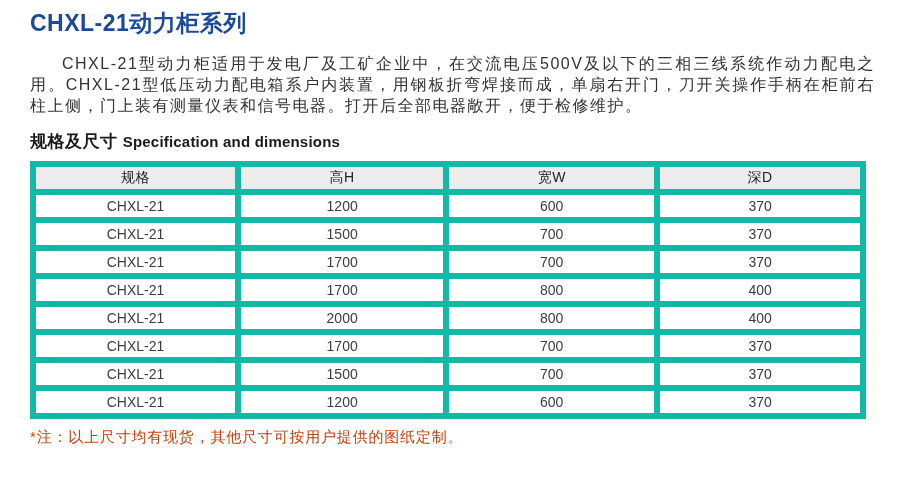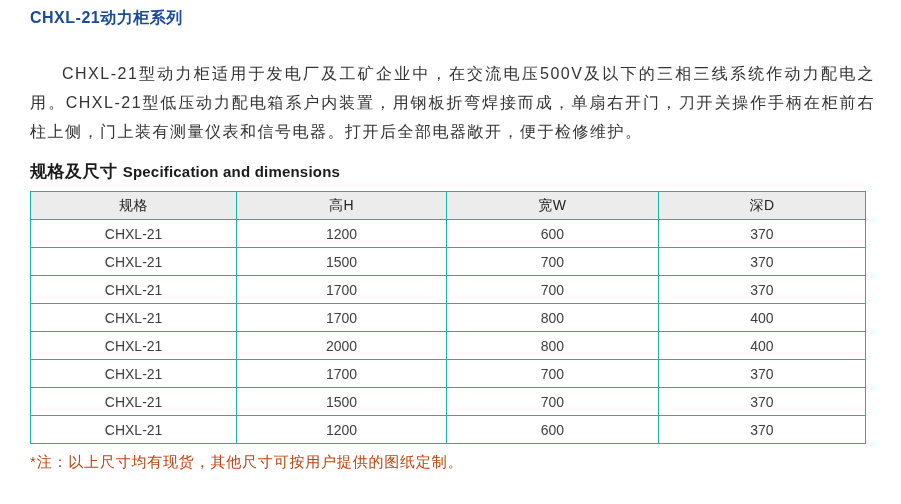--- a/index.html
+++ b/index.html
@@ -15,55 +15,55 @@
     overflow: hidden;
   }
   .content {
     position: absolute;
     left: 30px;
     top: 8px;
     width: 845px;
   }
   .page-title {
     color: #1b4a9b;
-    font-size: 16px;
+    font-size: 23px;
     font-weight: bold;
     letter-spacing: 0.5px;
-    margin-bottom: 30px;
+    margin-bottom: 14px;
   }
   .section-heading {
     color: #1a1a1a;
     font-size: 17px;
     font-weight: bold;
     margin-bottom: 8px;
     letter-spacing: 0.5px;
   }
   .section-heading .en {
     font-size: 15px;
     letter-spacing: 0.2px;
   }
   .intro-paragraph {
     color: #333333;
     font-size: 16px;
-    line-height: 29px;
+    line-height: 21px;
     letter-spacing: 1.5px;
     text-indent: 2em;
     text-align: justify;
     margin-bottom: 14px;
   }
   .spec-heading { margin-top: 2px; }
   table.spec-table {
     border-collapse: collapse;
     width: 836px;
     table-layout: fixed;
     margin-top: 4px;
   }
   table.spec-table th,
   table.spec-table td {
-    border: 1px solid #14b8a6;
+    border: 6px solid #14b8a6;
     height: 28px;
     text-align: center;
     vertical-align: middle;
     font-size: 14px;
     font-weight: normal;
   }
   table.spec-table th {
     background: #ececec;
     color: #222222;
     letter-spacing: 0.5px;

